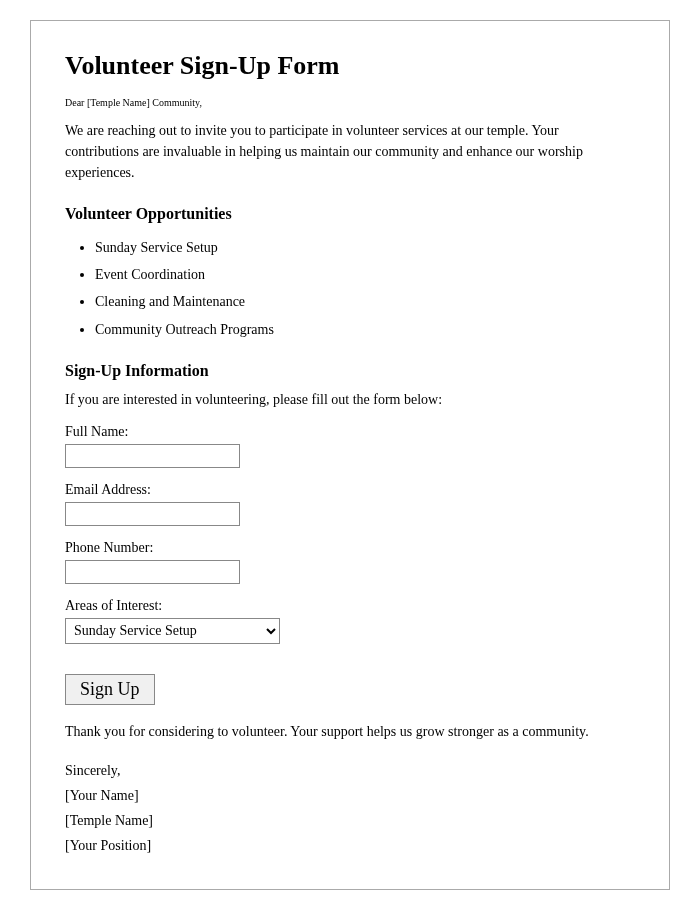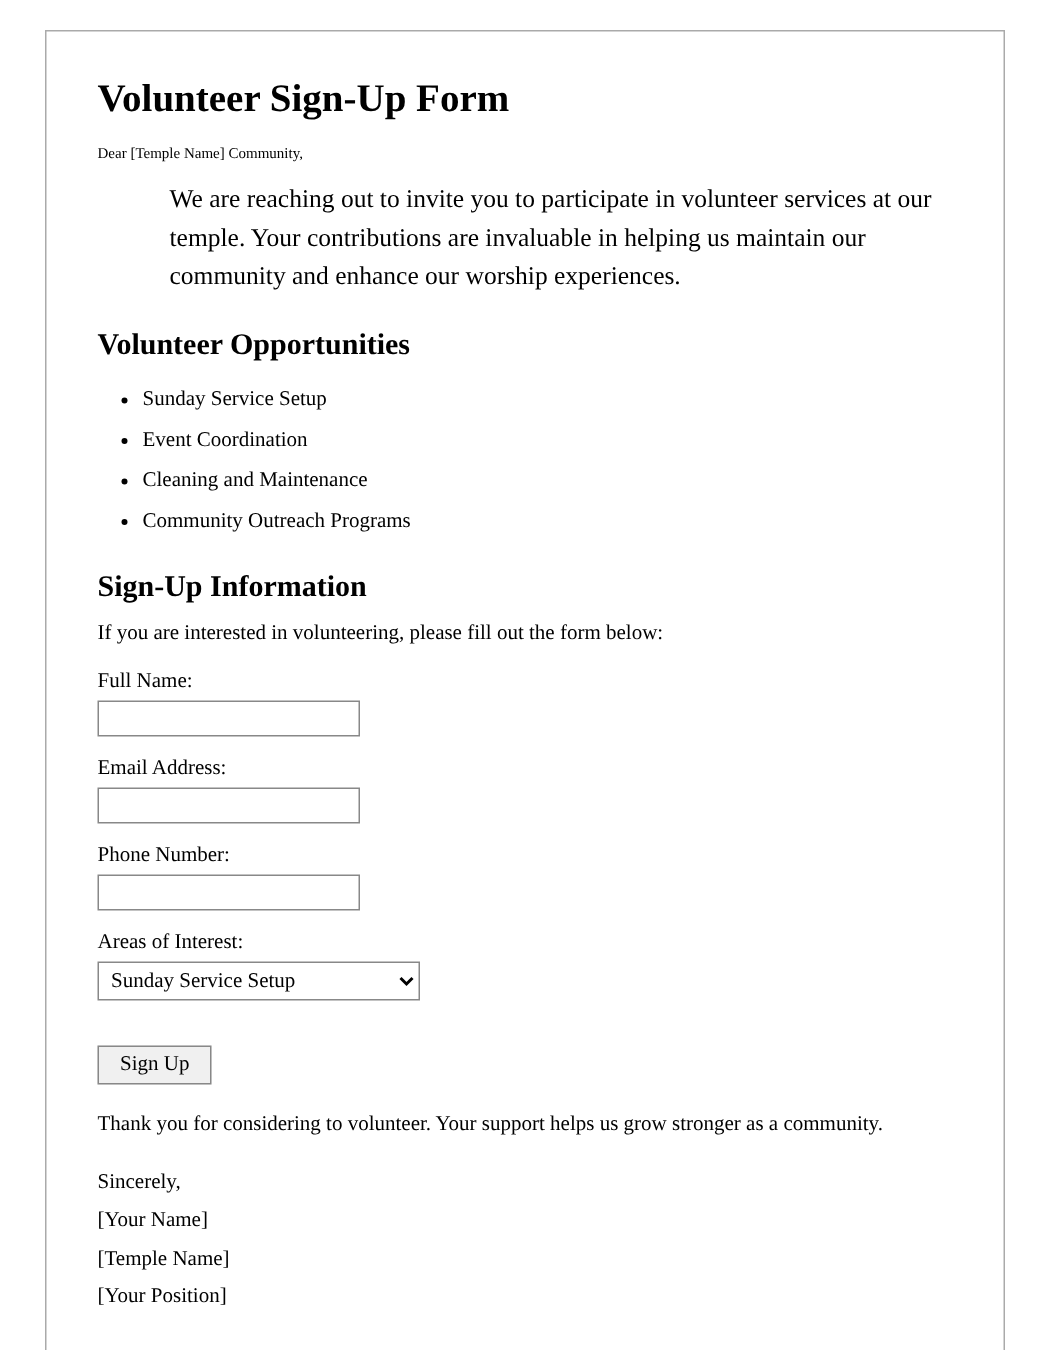--- a/index.html
+++ b/index.html
@@ -42,27 +42,26 @@
       font-family: 'Times New Roman', Times, serif;
     }
 
     .greeting {
       margin-bottom: 12px;
       font-size: 10px;
     }
 
     .intro-text {
       margin-bottom: 22px;
-      font-size: 17px;
+      font-size: 14px;
       line-height: 1.5;
-      margin-left: 48px;
     }
 
     .section-title {
-      font-size: 20px;
+      font-size: 16px;
       font-weight: bold;
       margin-bottom: 12px;
       font-family: 'Times New Roman', Times, serif;
     }
 
     .opportunities-list {
       list-style-type: disc;
       margin-left: 30px;
       margin-bottom: 20px;
       font-size: 14px;
@@ -107,21 +106,21 @@
       font-size: 14px;
       font-family: 'Times New Roman', Times, serif;
       background: #ffffff;
       padding: 2px 4px;
     }
 
     .submit-button {
       margin-top: 16px;
       margin-bottom: 16px;
       padding: 4px 14px;
-      font-size: 14px;
+      font-size: 18px;
       font-family: 'Times New Roman', Times, serif;
       border: 1px solid #888888;
       background: #f0f0f0;
       cursor: pointer;
     }
 
     .thank-you-text {
       font-size: 14px;
       margin-bottom: 16px;
       line-height: 1.5;

